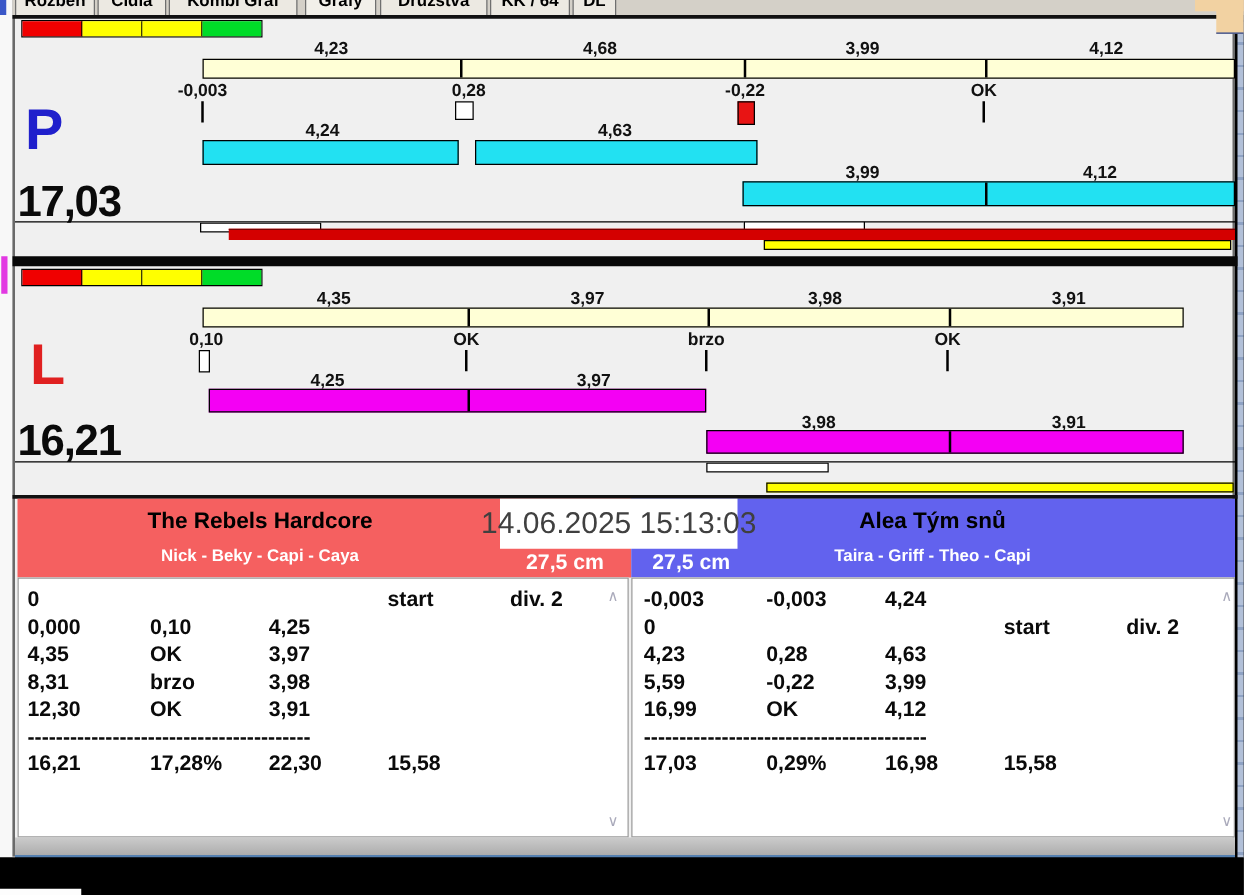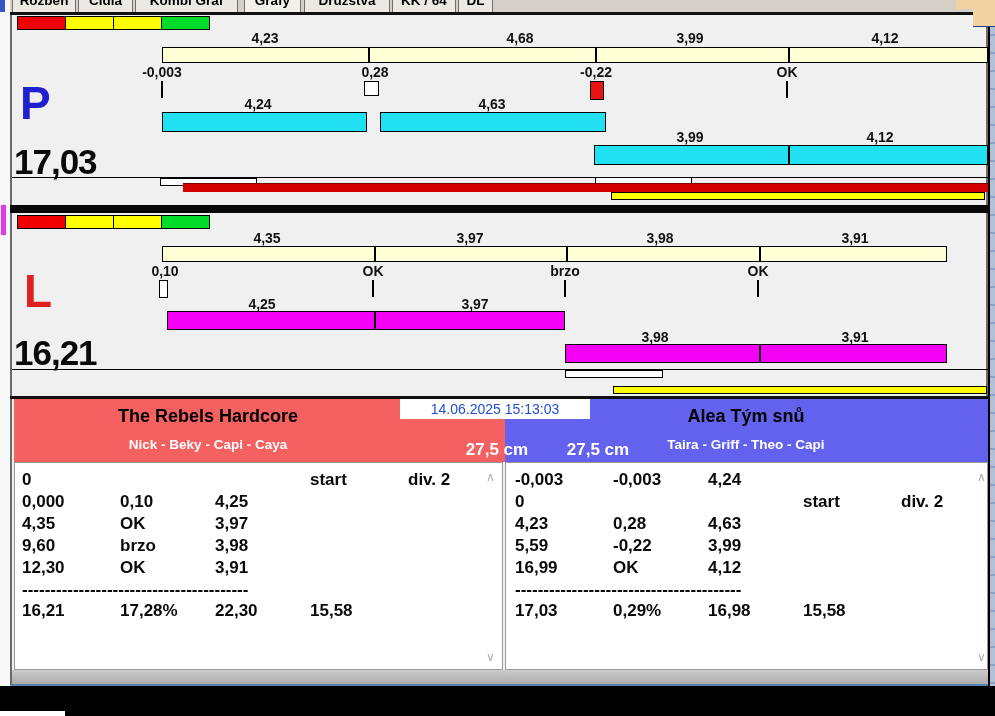--- a/index.html
+++ b/index.html
@@ -34,24 +34,24 @@
   .mk-rsq{width:12px;height:17px;background:#e81414;border:1px solid #000;}
   .mk-wbar{width:7px;height:16px;background:#fff;border:1px solid #000;}
   .lane-letter{position:absolute;font-weight:bold;font-size:46px;line-height:1;}
   .lane-total{position:absolute;font-weight:bold;font-size:35px;letter-spacing:-1px;color:#0a0a0a;}
   .hairline{position:absolute;height:1px;background:#000;}
   #separator{left:10px;top:205px;width:980px;height:8px;background:#080808;}
   #footer-border{left:10px;top:396px;width:980px;height:3px;background:#111;}
   .team-header{position:absolute;top:399px;height:63px;}
   .team-name{position:absolute;transform:translateX(-50%);font-weight:bold;font-size:18px;color:#000;white-space:nowrap;}
   .team-dogs{position:absolute;transform:translateX(-50%);font-weight:bold;font-size:13.5px;color:#fff;white-space:nowrap;}
-  #stampbox{left:400px;top:399px;width:190px;height:20px;background:#fff;
+  #stampbox{left:400px;top:399px;width:190px;height:40px;background:#fff;
       display:flex;align-items:center;justify-content:center;
-      font-size:14px;color:#1d4ed8;white-space:nowrap;}
-  .height-lbl{position:absolute;transform:translateX(-50%);font-weight:bold;font-size:17px;color:#fff;white-space:nowrap;margin-left:45px;}
+      font-size:24px;color:#404040;white-space:nowrap;}
+  .height-lbl{position:absolute;transform:translateX(-50%);font-weight:bold;font-size:17px;color:#fff;white-space:nowrap;}
   .tablebox{position:absolute;top:462px;height:208px;background:#fff;border:1px solid #9a9a9a;box-sizing:border-box;}
   .t{position:absolute;font-weight:bold;font-size:17px;color:#0a0a0a;white-space:nowrap;}
   .scroll-arrow{position:absolute;font-size:12px;color:#aab;cursor:pointer;}
   #statusbar{left:12px;top:670px;width:976px;height:14px;
       background:linear-gradient(#cbcbcb,#adadad);border-bottom:2px solid #5580b0;}
   #black-band{left:0;top:686px;width:995px;height:30px;background:#000;}
   #white-sliver{left:0;top:711px;width:65px;height:5px;background:#fdfdfd;}
 </style>
 </head>
 <body>
@@ -77,21 +77,21 @@
 <div class="abs" id="graph-top-border"></div>
 
 <div class="abs legend" style="top:16px;">
   <div style="background:#f00000;"></div>
   <div style="background:#ffff00;"></div>
   <div style="background:#ffff00;"></div>
   <div style="background:#00dc28;"></div>
 </div>
 
 <span class="bl" style="left:265px;top:30px;">4,23</span>
-<span class="bl" style="left:480px;top:30px;margin-left:40px;">4,68</span>
+<span class="bl" style="left:480px;top:30px;">4,68</span>
 <span class="bl" style="left:690px;top:30px;">3,99</span>
 <span class="bl" style="left:885px;top:30px;">4,12</span>
 
 <div class="bar" style="left:162px;top:47px;width:826px;height:16px;background:#ffffd6;">
   <div class="tick" style="left:205px;"></div>
   <div class="tick" style="left:432px;"></div>
   <div class="tick" style="left:625px;"></div>
 </div>
 
 <span class="bl" style="left:162px;top:64px;">-0,003</span>
@@ -194,21 +194,21 @@
 <div class="tablebox" style="left:14px;width:489px;"></div>
 <span class="t" style="left:22px;top:470px;">0</span>
 <span class="t" style="left:310px;top:470px;">start</span>
 <span class="t" style="left:408px;top:470px;">div. 2</span>
 <span class="t" style="left:22px;top:492px;">0,000</span>
 <span class="t" style="left:120px;top:492px;">0,10</span>
 <span class="t" style="left:215px;top:492px;">4,25</span>
 <span class="t" style="left:22px;top:514px;">4,35</span>
 <span class="t" style="left:120px;top:514px;">OK</span>
 <span class="t" style="left:215px;top:514px;">3,97</span>
-<span class="t" style="left:22px;top:536px;">9,60</span>
+<span class="t" style="left:22px;top:536px;">8,31</span>
 <span class="t" style="left:120px;top:536px;">brzo</span>
 <span class="t" style="left:215px;top:536px;">3,98</span>
 <span class="t" style="left:22px;top:558px;">12,30</span>
 <span class="t" style="left:120px;top:558px;">OK</span>
 <span class="t" style="left:215px;top:558px;">3,91</span>
 <span class="t" style="left:22px;top:580px;">----------------------------------------</span>
 <span class="t" style="left:22px;top:601px;">16,21</span>
 <span class="t" style="left:120px;top:601px;">17,28%</span>
 <span class="t" style="left:215px;top:601px;">22,30</span>
 <span class="t" style="left:310px;top:601px;">15,58</span>

